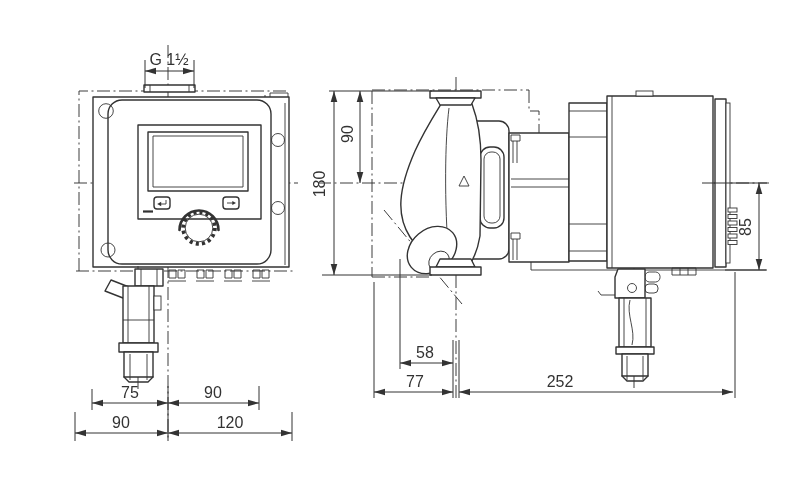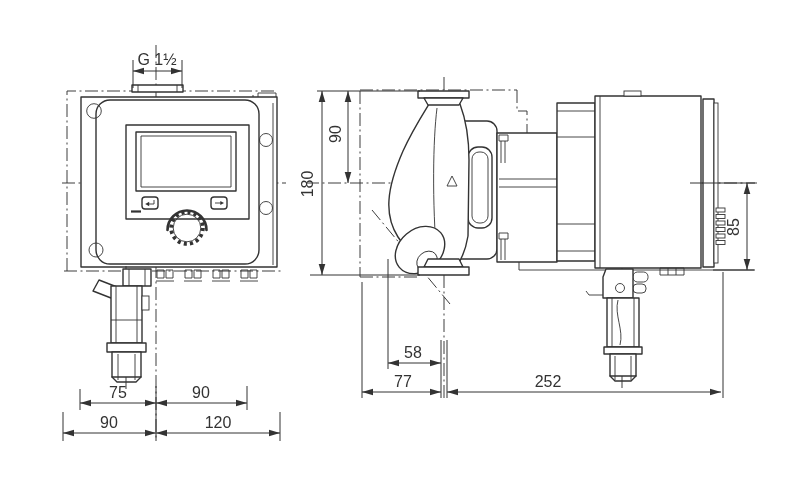--- a/index.html
+++ b/index.html
@@ -1,17 +1,17 @@
 <!DOCTYPE html>
 <html><head>
 <meta charset="utf-8">
 <style>
   html,body{margin:0;padding:0;background:#fff;}
   .stage{position:relative;width:780px;height:479px;background:#fff;overflow:hidden;
-         font-family:"Liberation Sans", sans-serif;}
+         font-family:"Liberation Sans", sans-serif;margin-left:12px;}
   svg{display:block;}
   
   .ol{fill:none;stroke:#333;stroke-width:1.4;stroke-linejoin:round;stroke-linecap:round;}
   .olw{fill:#fff;stroke:#333;stroke-width:1.4;stroke-linejoin:round;}
   .thin{fill:none;stroke:#333;stroke-width:0.9;stroke-linejoin:round;}
   .thinw{fill:#fff;stroke:#333;stroke-width:0.9;}
   
   .dim{fill:none;stroke:#333;stroke-width:1;}
   
   .ph{fill:none;stroke:#333;stroke-width:0.95;stroke-dasharray:13 3.5 2 3.5;}

